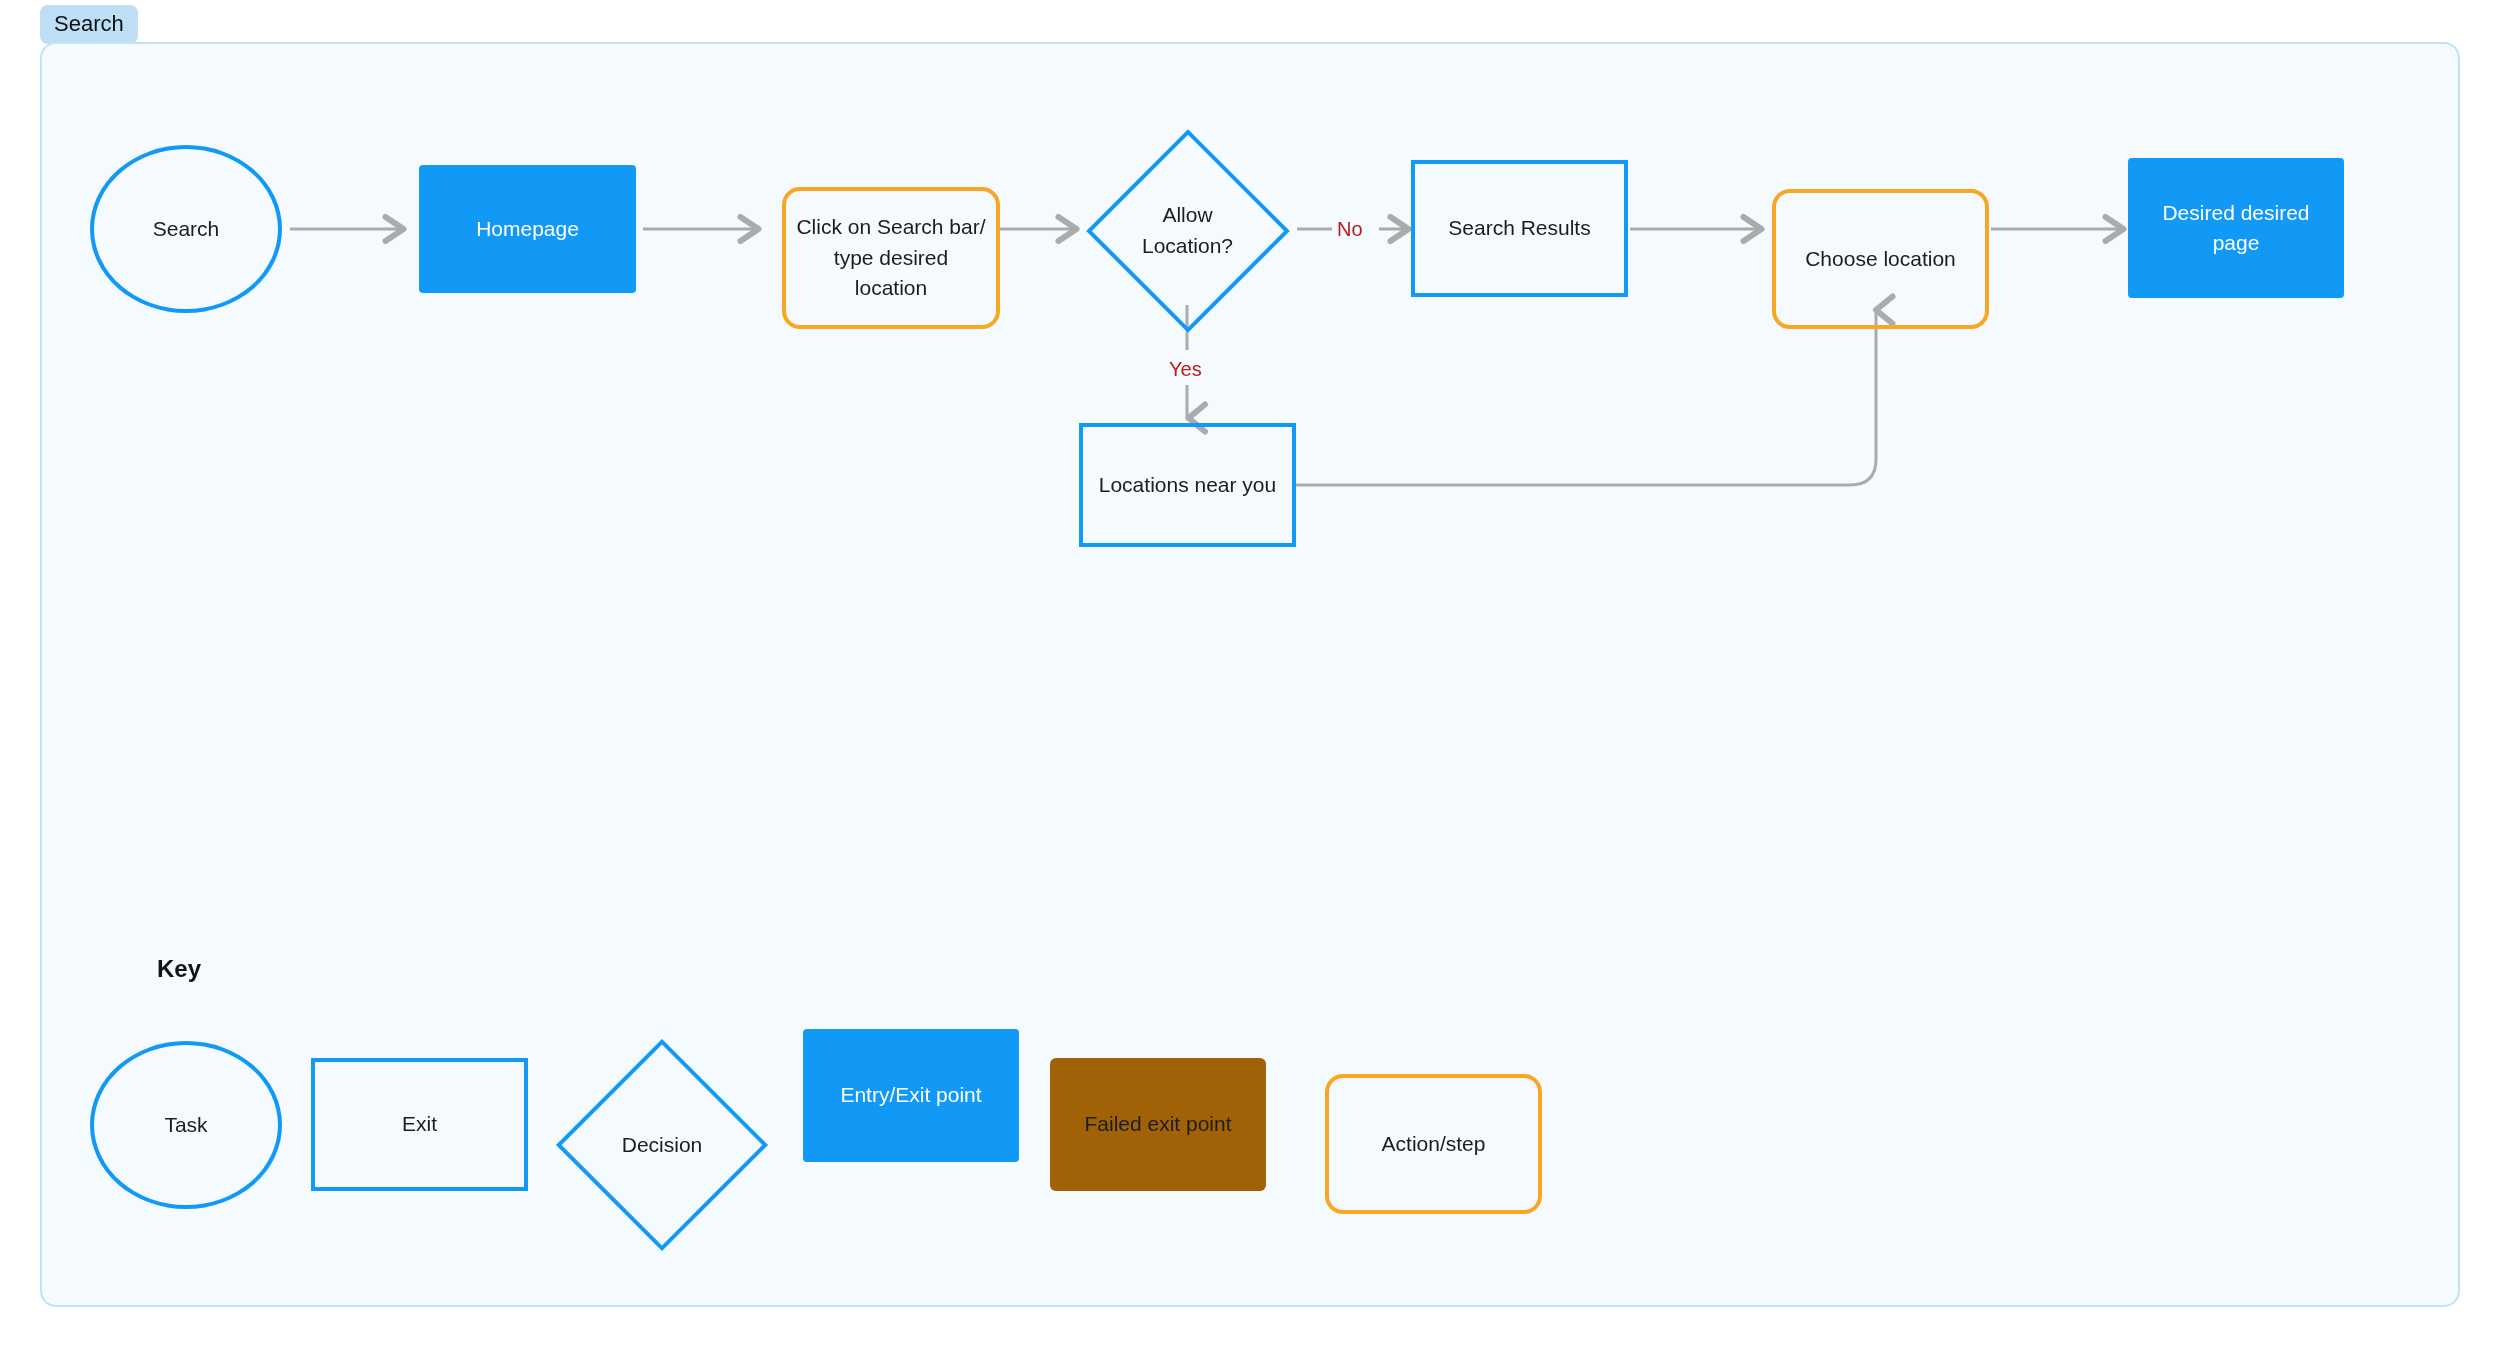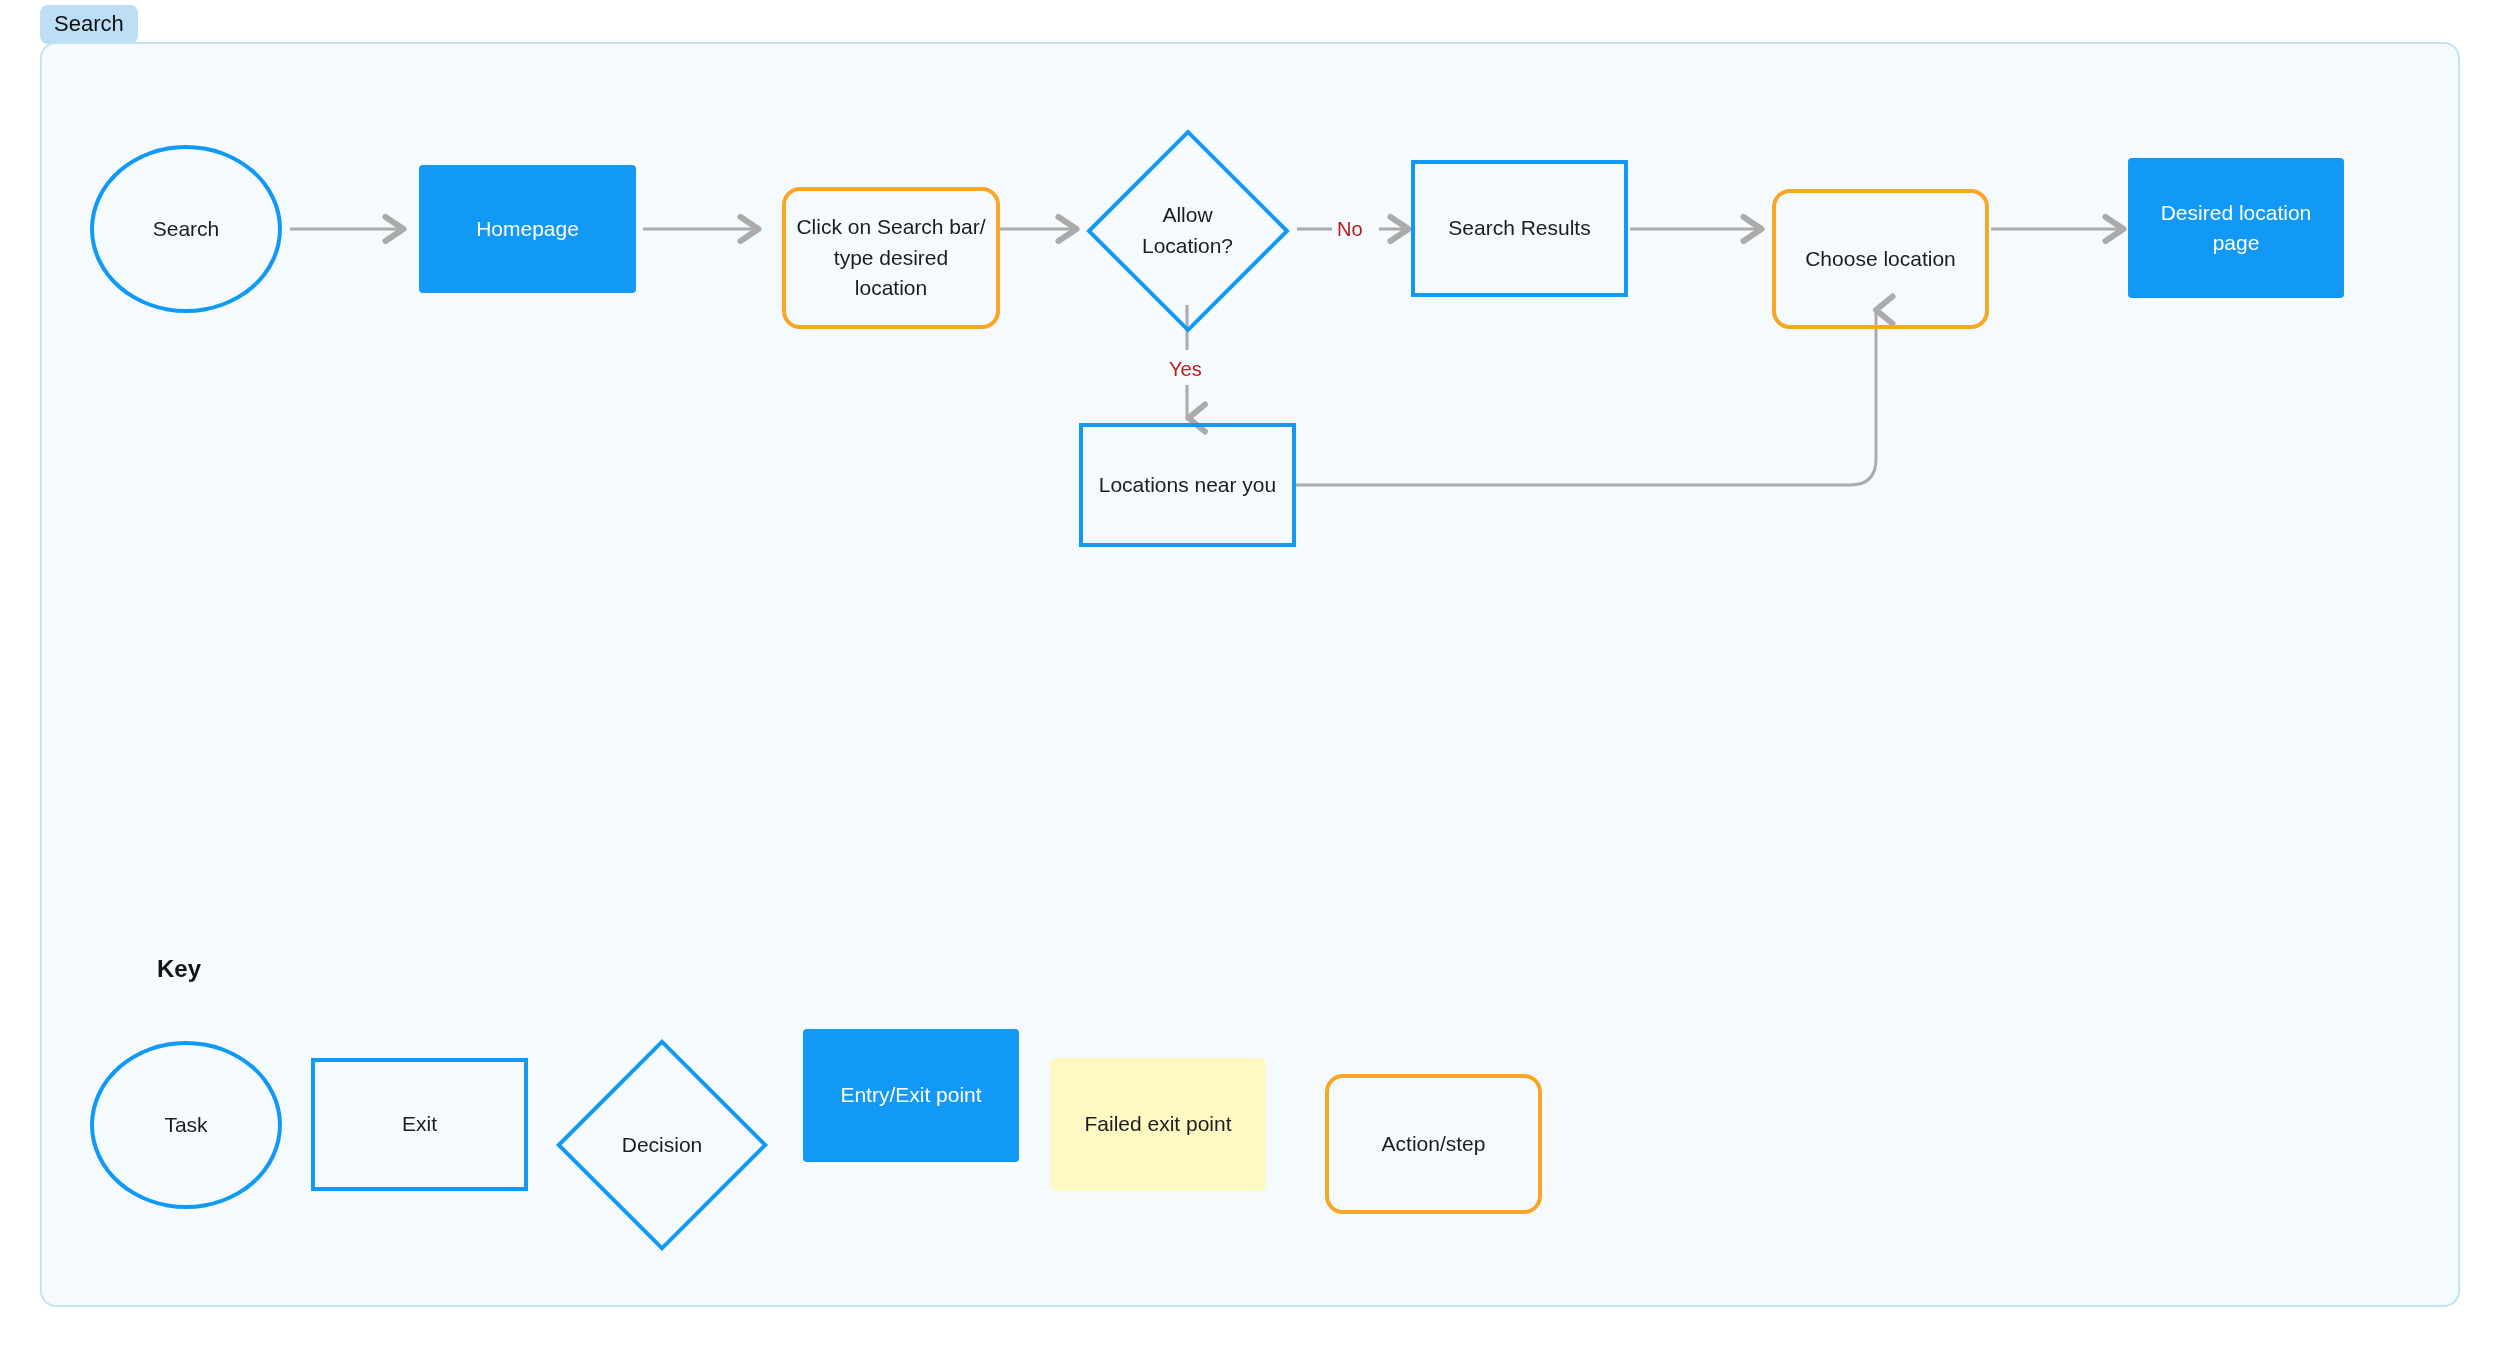--- a/index.html
+++ b/index.html
@@ -75,21 +75,21 @@
   .n-rect-out {
     border: 4px solid #1199f5;
     background: transparent;
   }
   .n-rect-fill {
     background: #1199f5;
     color: #ffffff;
     border-radius: 4px;
   }
   .n-rect-light {
-    background: #fef9c3;
+    background: #a16207;
     color: #1d1d1d;
     border-radius: 6px;
   }
   .n-round-orange {
     border: 4px solid #faa625;
     border-radius: 18px;
     background: transparent;
     margin-top: 29px;
   }
   .n-diamond-wrap { background: transparent; }
@@ -192,21 +192,21 @@
 
   <div class="node n-rect-out" style="left:1411px; top:160px; width:217px; height:137px;">
     <span class="cap">Search Results</span>
   </div>
 
   <div class="node n-round-orange" style="left:1772px; top:160px; width:217px; height:140px;">
     <span class="cap">Choose location</span>
   </div>
 
   <div class="node n-rect-fill" style="left:2128px; top:158px; width:216px; height:140px;">
-    <span class="cap">Desired location page</span>
+    <span class="cap">Desired desired page</span>
   </div>
 
   <div class="node n-rect-out" style="left:1079px; top:423px; width:217px; height:124px;">
     <span class="cap">Locations near you</span>
   </div>
 
   <div class="edge-label" style="left:1337px; top:218px;">No</div>
   <div class="edge-label" style="left:1169px; top:358px;">Yes</div>
 
   <div class="key-title">Key</div>

